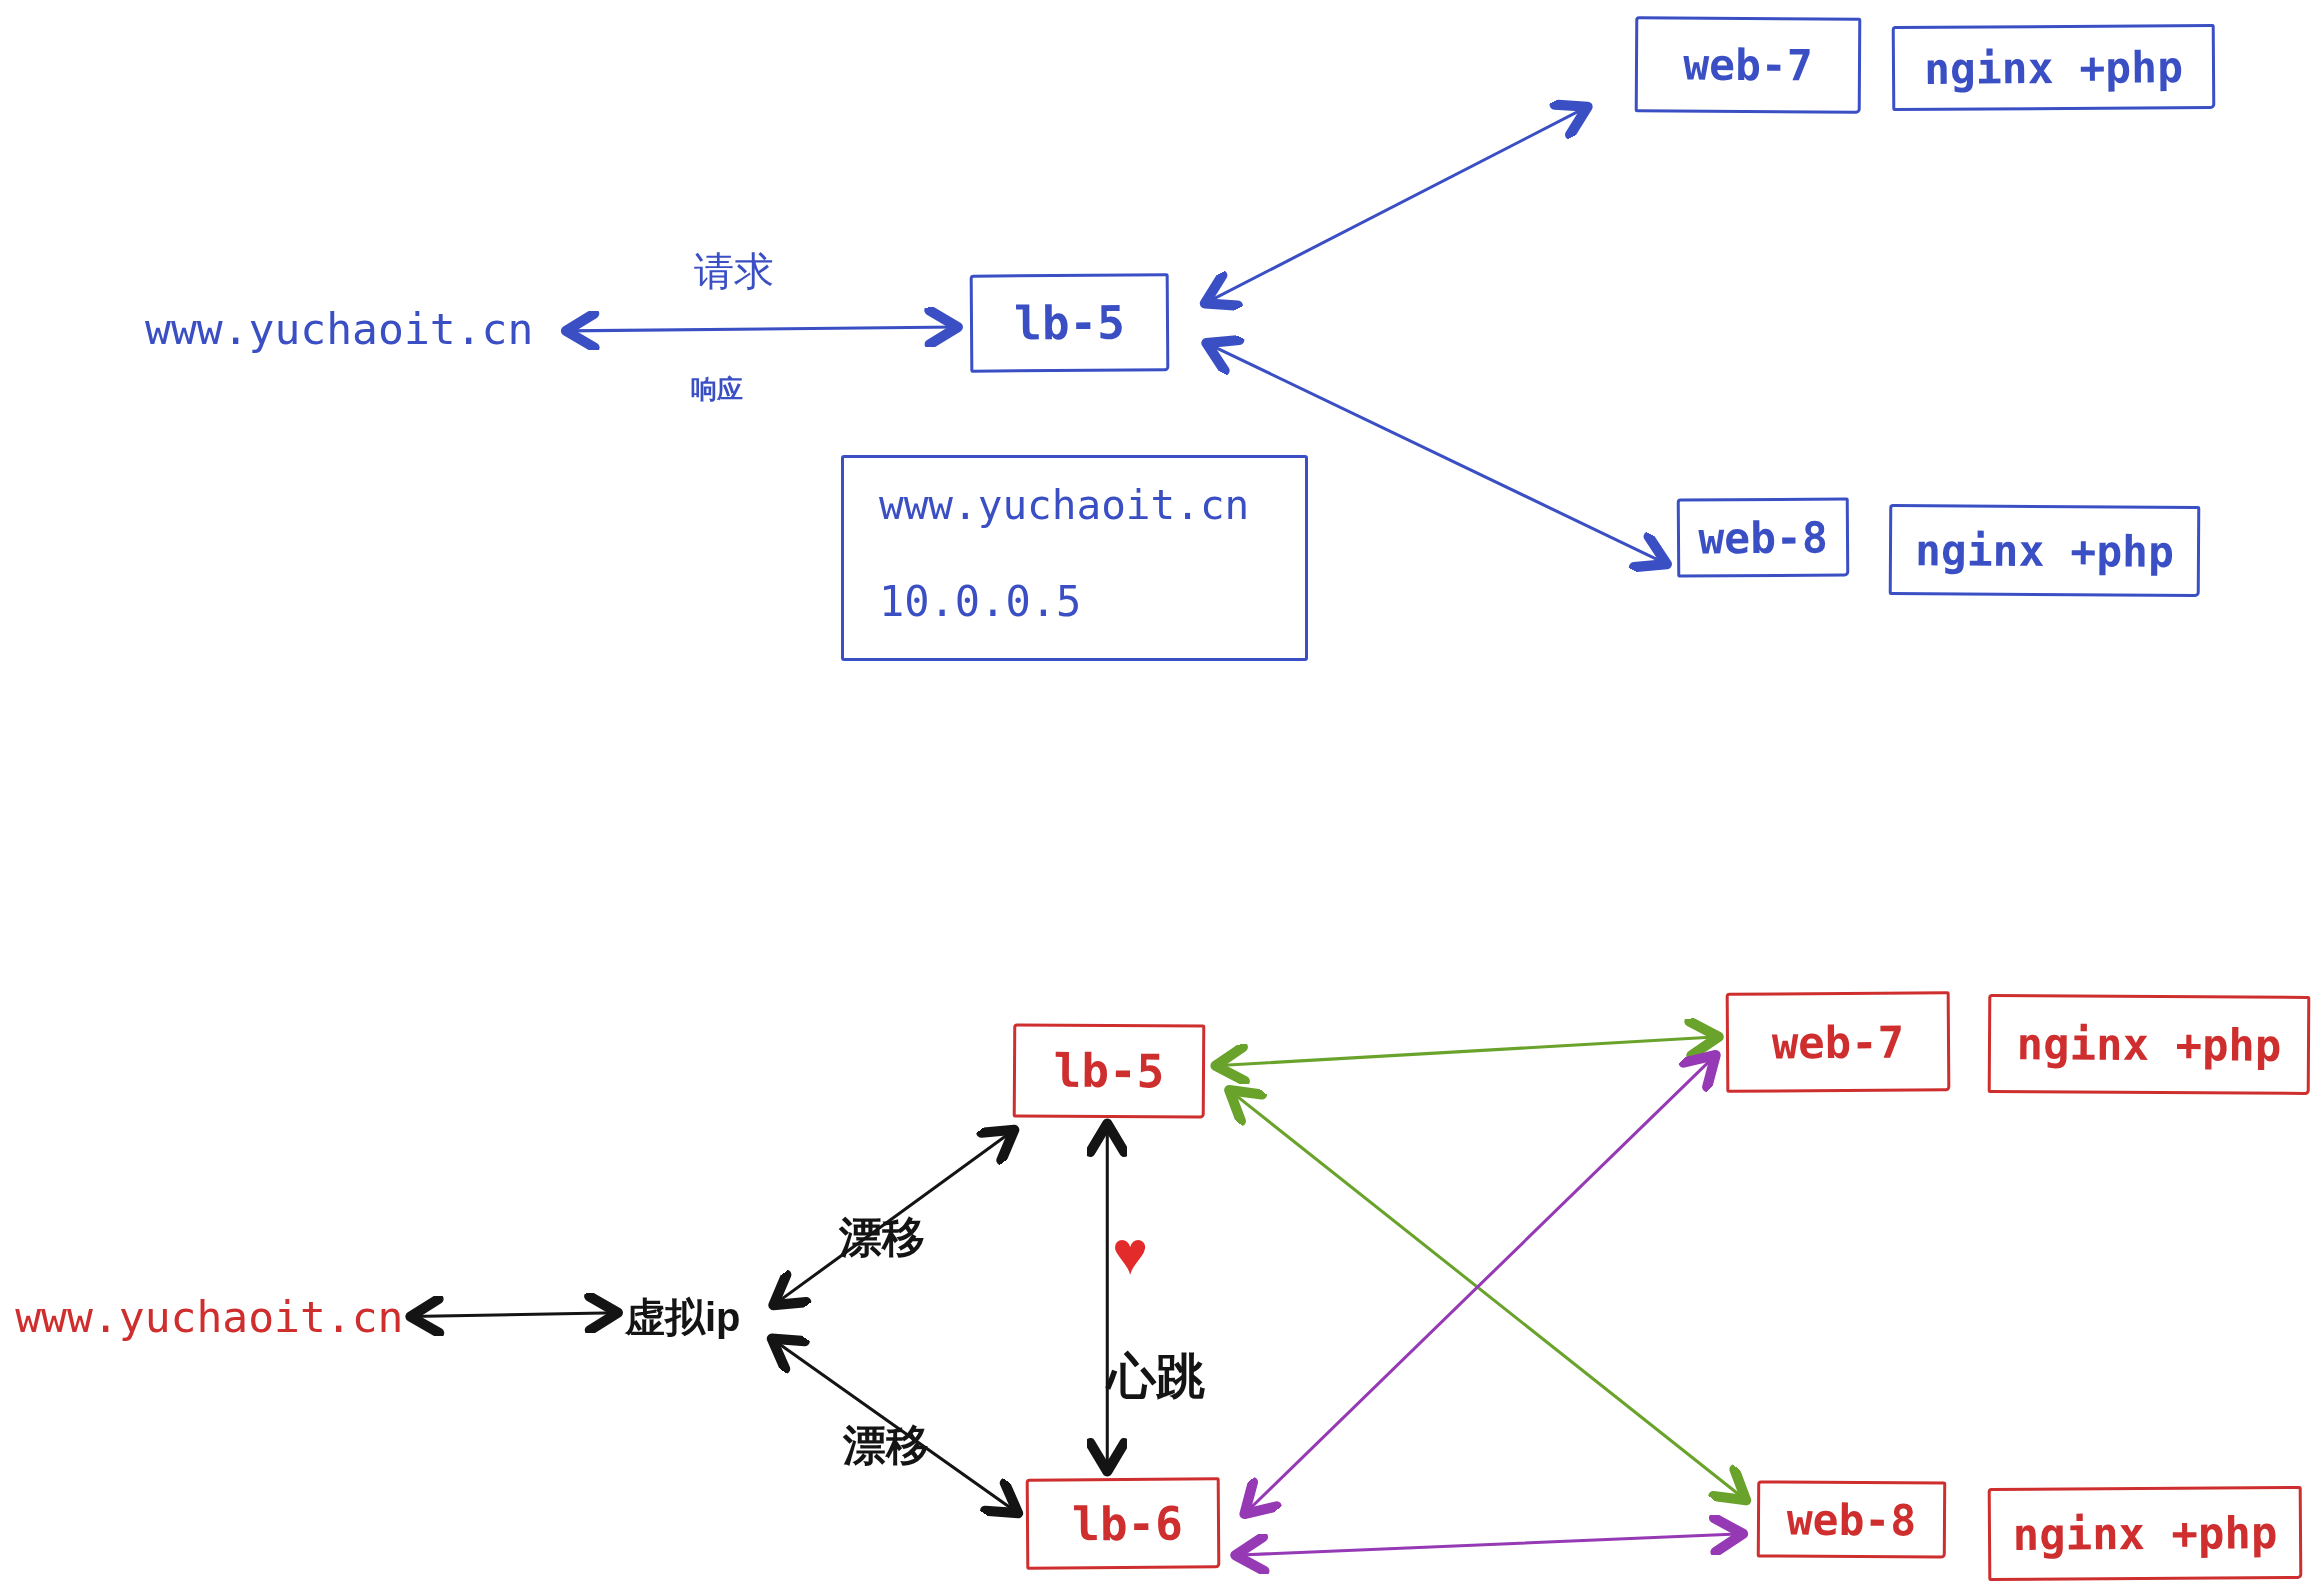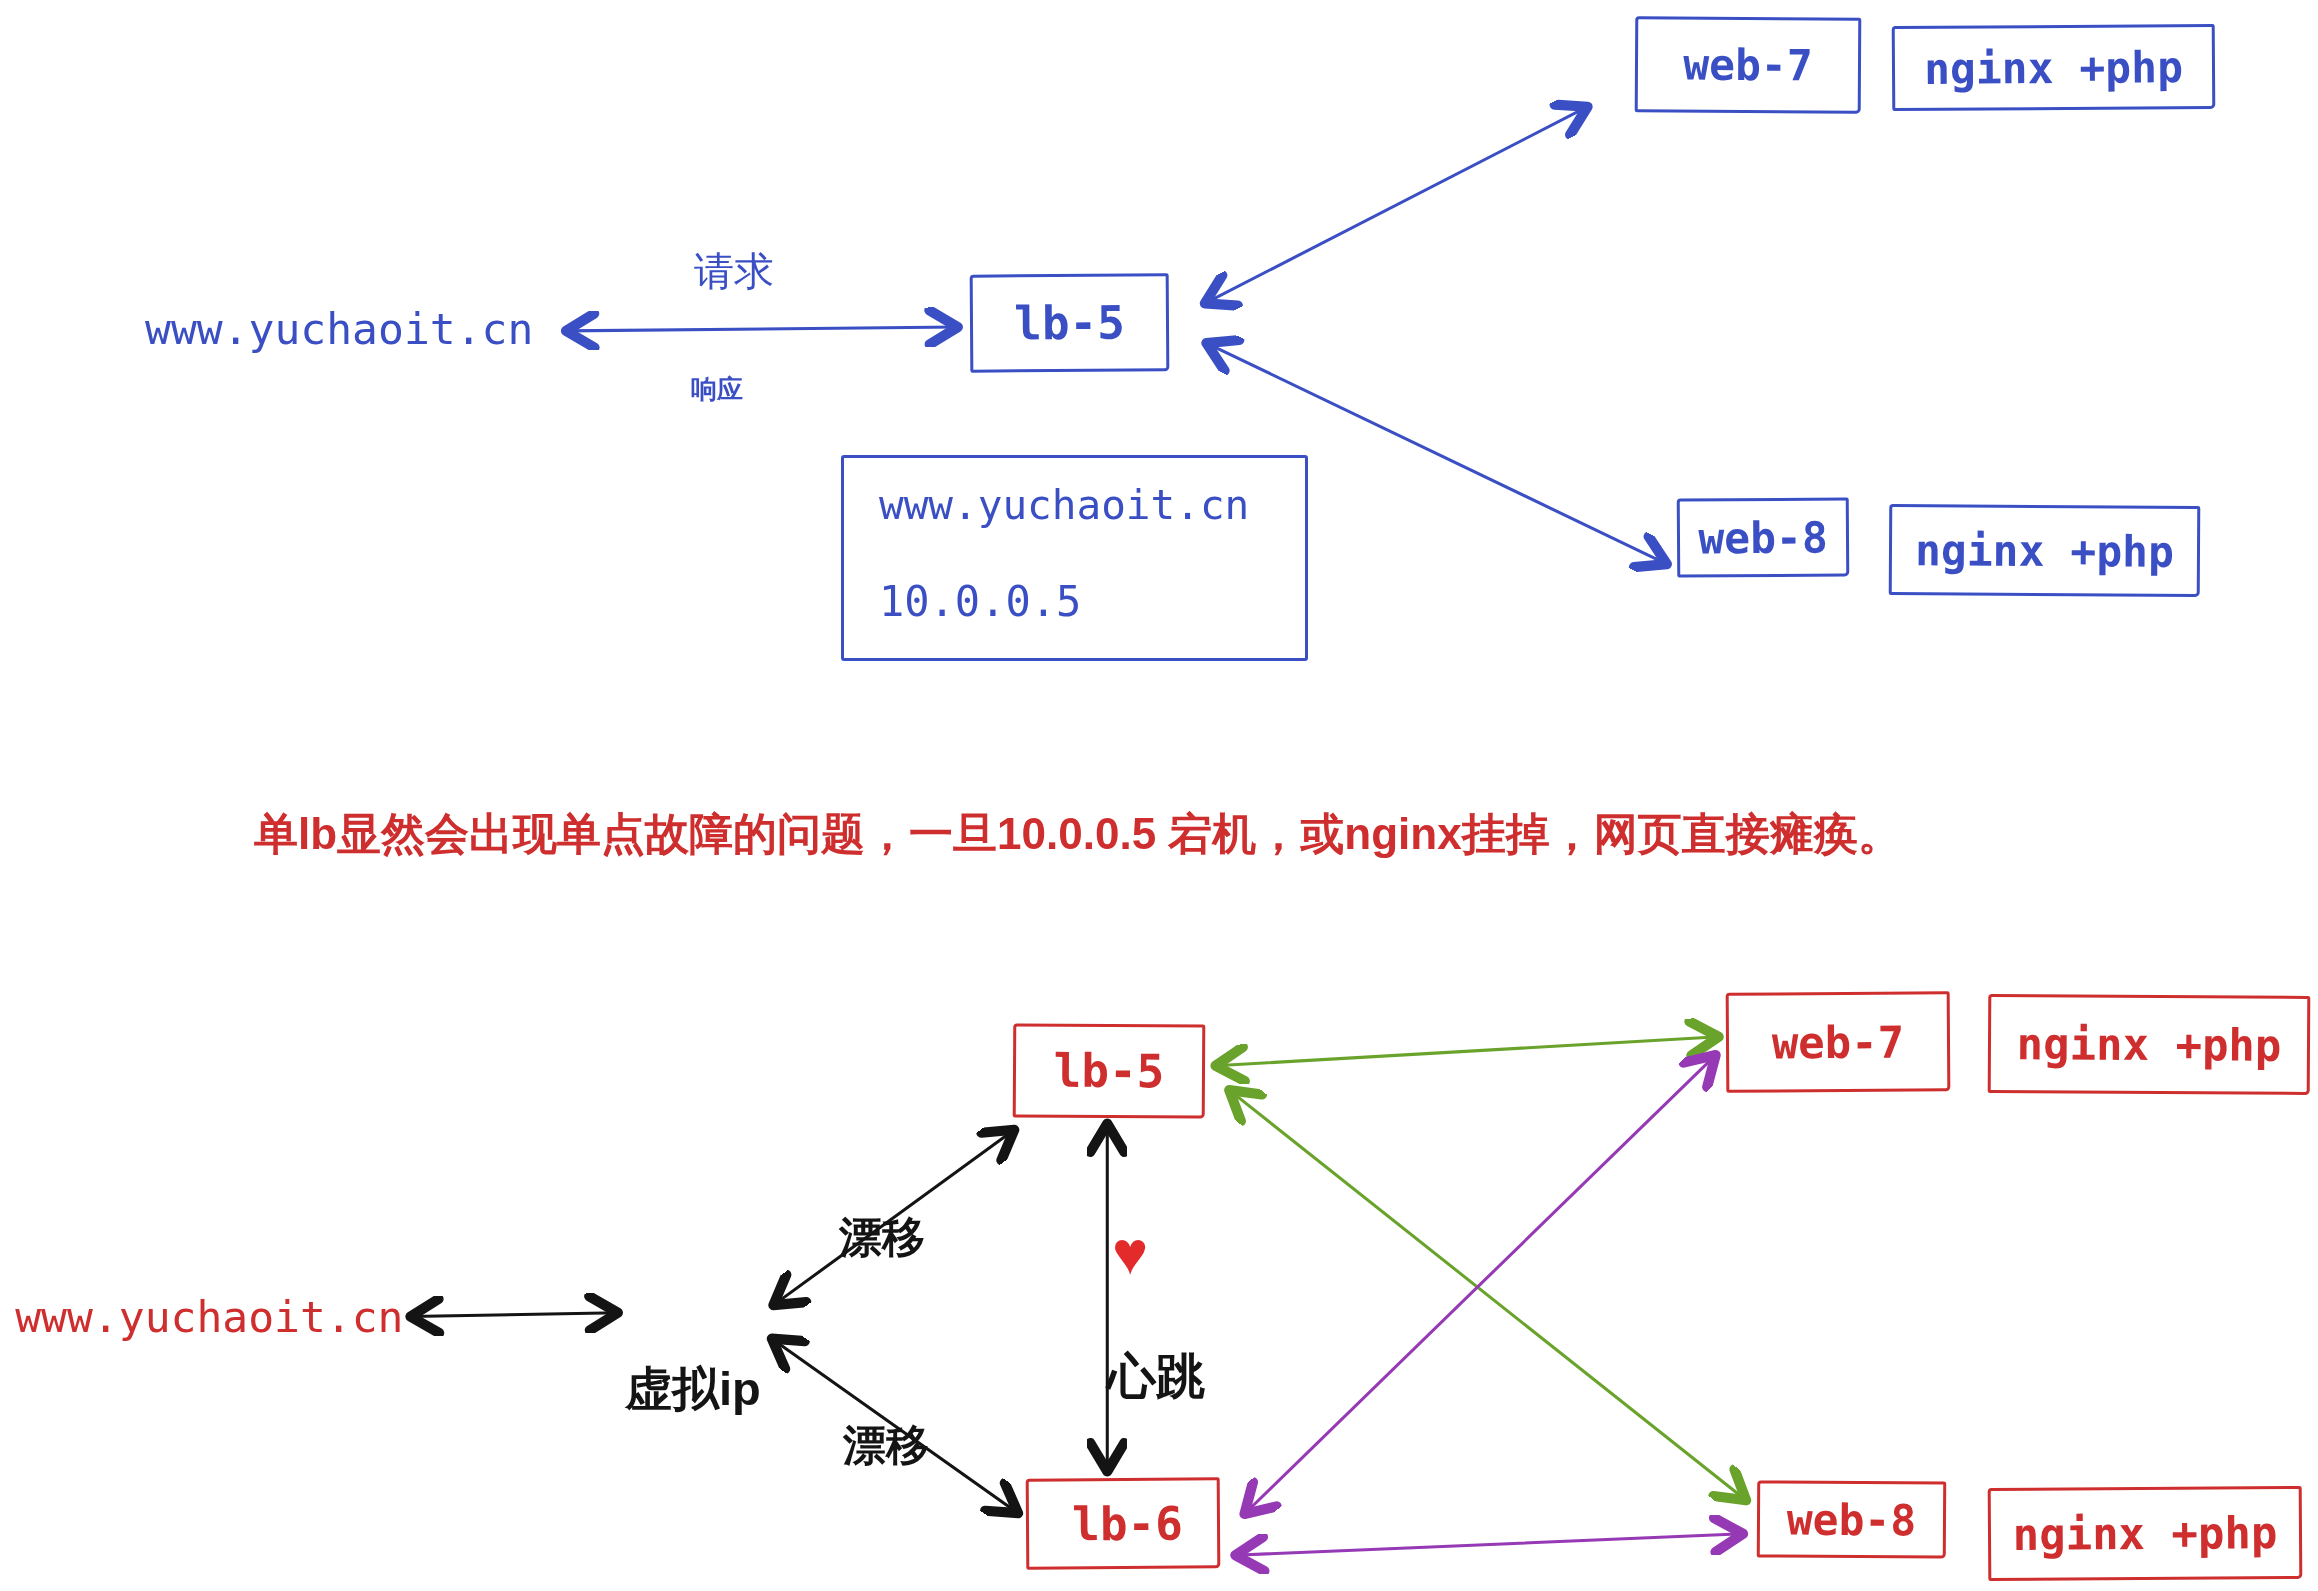--- a/index.html
+++ b/index.html
@@ -96,25 +96,24 @@
   </div>
   <div class="box blue tilt2" style="left:1889px;top:505px;width:311px;height:91px;">
     <span class="lbl" style="font-size:43px;">nginx +php</span>
   </div>
 
   <div id="info-box" style="left:841px;top:455px;width:467px;height:206px;">
     <span class="mono" style="font-size:41px;">www.yuchaoit.cn</span>
     <span class="mono" style="font-size:42px;">10.0.0.5</span>
   </div>
 
-  <div class="abs red-t" style="left:254px;top:805px;font-size:44px;font-weight:bold;">单lb显然会出现单点故障的问题，一旦10.0.0.5 宕机，或nginx挂掉，网页直接瘫痪。</div>
 
   <div class="abs mono red-t" style="left:15.2px;top:1292px;font-size:43px;">www.yuchaoit.cn</div>
 
-  <div class="abs ink-t" style="left:625px;top:1358px;font-size:47px;font-weight:bold;">虚拟ip</div>
+  <div class="abs ink-t" style="left:625px;top:1290px;font-size:40px;font-weight:bold;">虚拟ip</div>
 
   <div class="abs ink-t" style="left:839px;top:1209px;font-size:43px;font-weight:bold;">漂移</div>
   <div class="abs ink-t" style="left:843px;top:1417px;font-size:43px;font-weight:bold;">漂移</div>
 
   <div class="abs heart" style="left:1112px;top:1223px;font-size:61px;line-height:1;">♥</div>
   <div class="abs ink-t" style="left:1107px;top:1344px;font-size:49px;font-weight:bold;">心跳</div>
 
   <div class="box red tilt2" style="left:1013px;top:1024px;width:192px;height:94px;">
     <span class="lbl" style="font-size:46px;">lb-5</span>
   </div>

